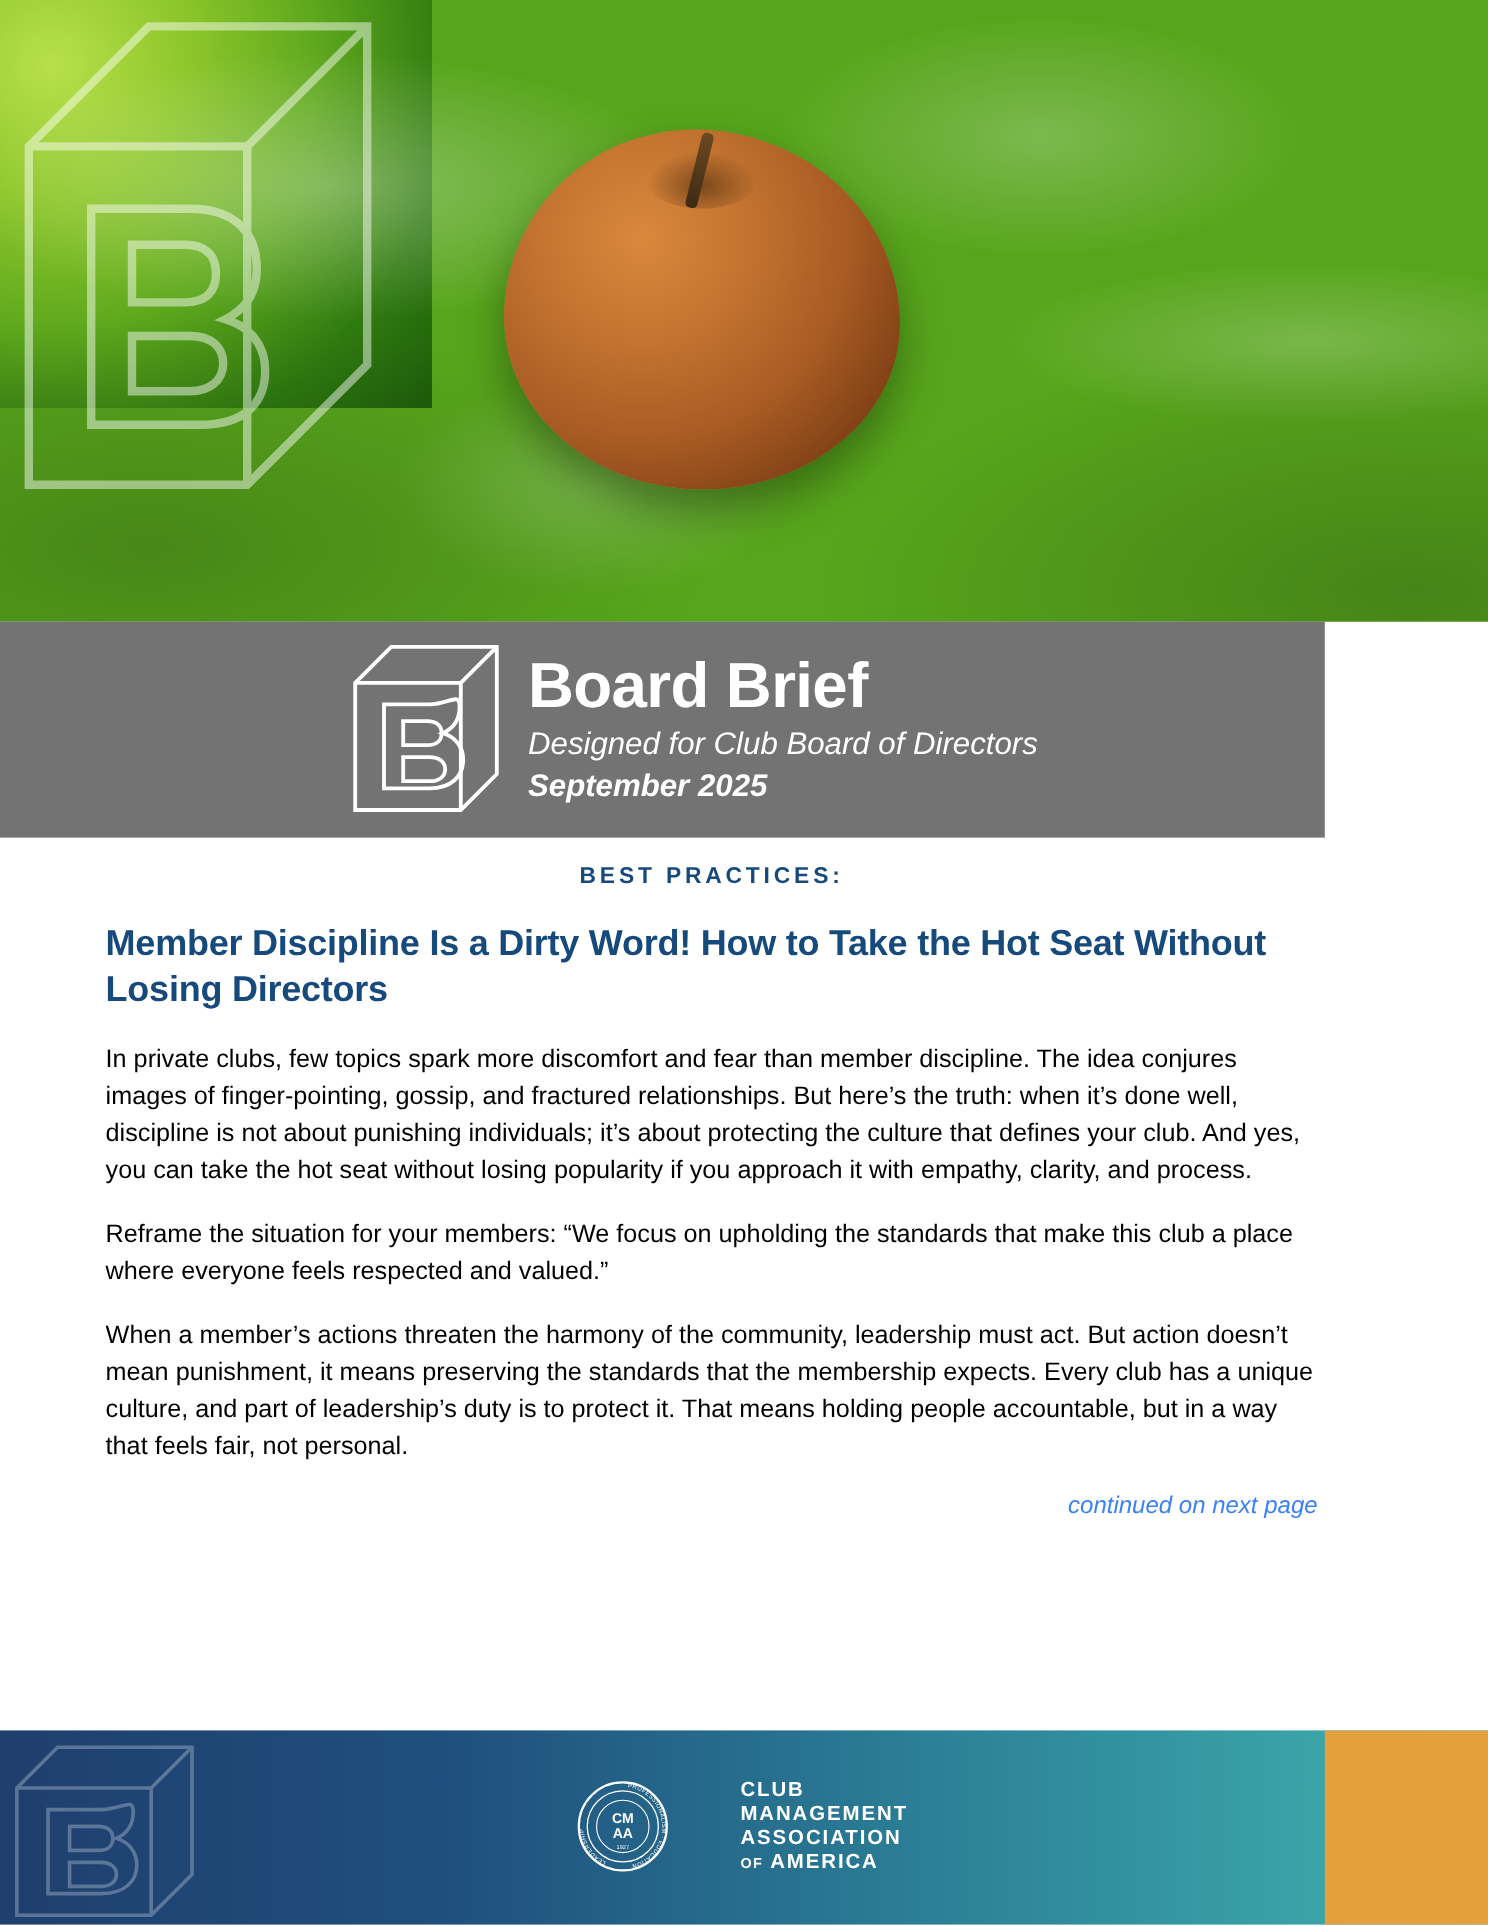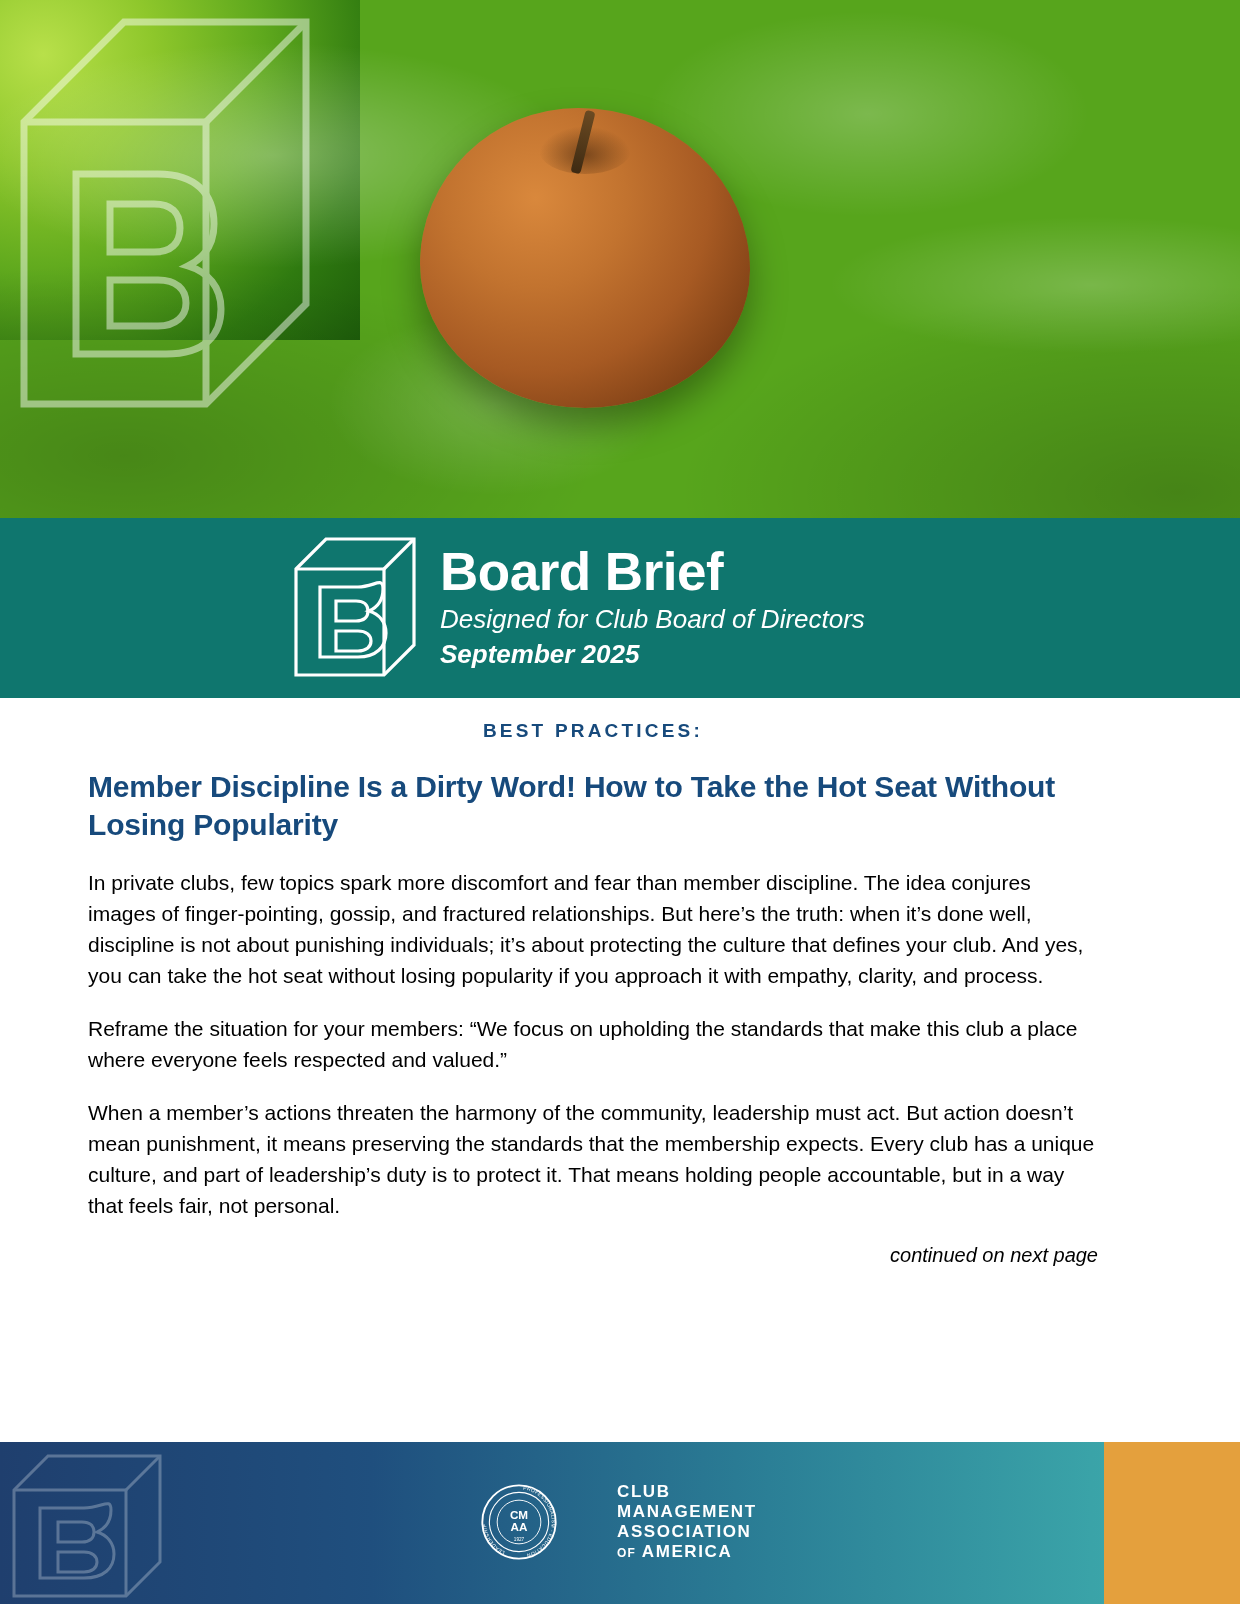--- a/index.html
+++ b/index.html
@@ -118,23 +118,23 @@
     top: 4px;
     width: 330px;
     height: 510px;
     opacity: 0.55;
   }
 
   
   .banner {
     position: absolute;
     top: 518px; left: 0;
-    width: 1240px;
+    width: 1104px;
     height: 180px;
-    background: #0f766e;
+    background: #737373;
     display: flex;
     align-items: center;
   }
   .banner-logo {
     margin-left: 290px;
     width: 130px;
     height: 150px;
     flex: none;
   }
   .banner-text {
@@ -193,21 +193,21 @@
   .subhead {
     color: #174a7c;
     font-size: 21px;
     font-weight: bold;
     margin: 34px 0 16px 0;
   }
   .continued {
     text-align: right;
     font-style: italic;
     font-size: 20px;
-    color: #000000;
+    color: #3b82f6;
     margin-top: 16px;
   }
 
   
   .footer {
     position: absolute;
     left: 0; bottom: 0;
     width: 1240px;
     height: 162px;
     background: linear-gradient(90deg, #1f3f6e 0%, #1f4f7e 30%, #2b7f96 62%, #3aa3a8 88%, #3fb0ae 100%);
@@ -291,21 +291,21 @@
   </svg>
   <div class="banner-text">
     <div class="banner-title">Board Brief</div>
     <div class="banner-sub">Designed for Club Board of Directors</div>
     <div class="banner-date">September 2025</div>
   </div>
 </div>
 
 <div class="article">
   <div class="kicker">BEST PRACTICES:</div>
-  <h1 class="headline">Member Discipline Is a Dirty Word! How to Take the Hot Seat Without Losing Popularity</h1>
+  <h1 class="headline">Member Discipline Is a Dirty Word! How to Take the Hot Seat Without Losing Directors</h1>
   <p class="body-p">In private clubs, few topics spark more discomfort and fear than member discipline. The idea conjures images of finger-pointing, gossip, and fractured relationships. But here’s the truth: when it’s done well, discipline is not about punishing individuals; it’s about protecting the culture that defines your club. And yes, you can take the hot seat without losing popularity if you approach it with empathy, clarity, and process.</p>
 
   <p class="body-p">Reframe the situation for your members: “We focus on upholding the standards that make this club a place where everyone feels respected and valued.”</p>
   <p class="body-p">When a member’s actions threaten the harmony of the community, leadership must act. But action doesn’t mean punishment, it means preserving the standards that the membership expects. Every club has a unique culture, and part of leadership’s duty is to protect it. That means holding people accountable, but in a way that feels fair, not personal.</p>
 
   <div class="continued">continued on next page</div>
 </div>
 
 <div class="footer">
   <div class="footer-orange"></div>

